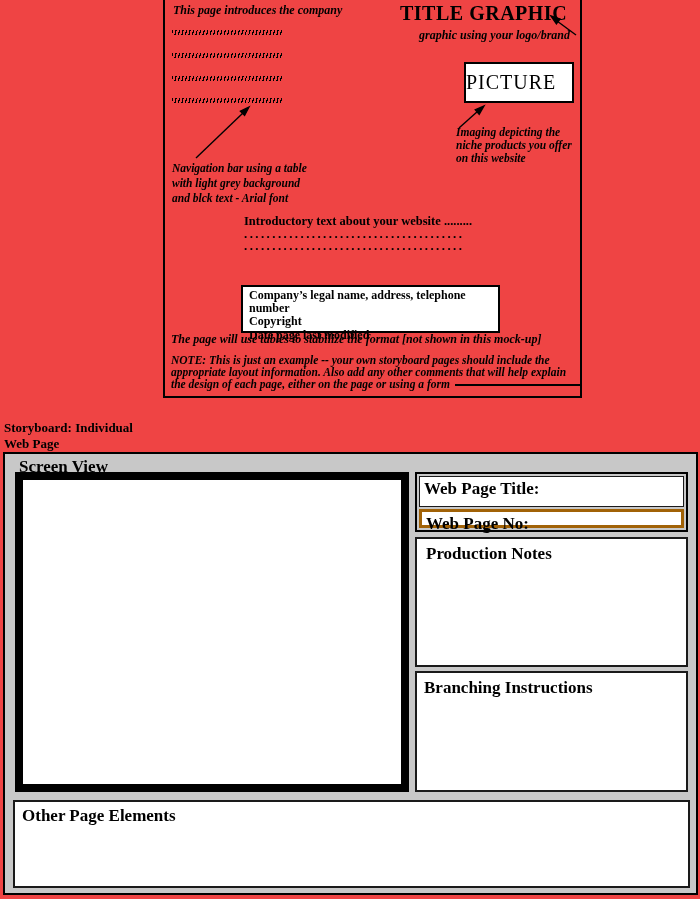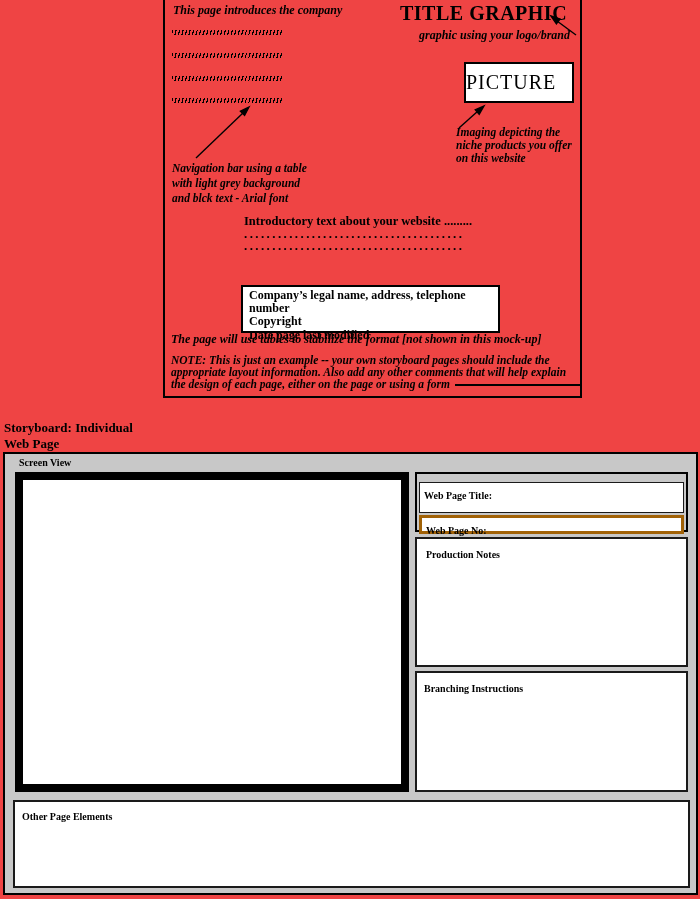--- a/index.html
+++ b/index.html
@@ -35,26 +35,26 @@
   .company-box span { display:block; }
   .tables-note { left:171px; top:332px; font-size:12px; }
   .note-text   { left:171px; top:354px; font-size:11.5px; line-height:12.2px; width:416px; }
   .note-dash   { left:455px; top:384px; width:126px; height:0; border-top:2px solid var(--ink); }
   .arrow-layer { left:0; top:0; width:700px; height:200px; pointer-events:none; }
 
   
   .sb-heading { left:4px; top:420px; font-size:13px; font-weight:bold; line-height:16px; }
   .panel { left:3px; top:452px; width:695px; height:443px; border:2px solid var(--ink);
     background:var(--panel-gray); }
-  .label { font-size:10px; font-weight:bold;text-align:right; }
+  .label { font-size:17px; font-weight:bold;text-align:right; }
   .screen-view-label { left:19px; top:457px; }
   .screen-box { left:15px; top:472px; width:394px; height:320px; border:8px solid var(--ink); background:#fff; }
   .title-frame { left:415px; top:472px; width:273px; height:60px; border:2px solid var(--ink);
     background:var(--panel-gray); padding:2px; }
-  .title-box { height:31px; background:#fff; border:1px solid #1a1a1a; padding:2px 0 0 4px;margin-top:6px; }
+  .title-box { height:31px; background:#fff; border:1px solid #1a1a1a; padding:2px 0 0 4px; }
   .no-box    { height:19px; background:#fff; border:3px solid #a16207; padding:2px 0 0 4px; margin-top:2px; }
   .production-box { left:415px; top:537px; width:273px; height:130px; border:2px solid #1a1a1a;
     background:#fff; padding:5px 0 0 9px; }
   .branching-box  { left:415px; top:671px; width:273px; height:121px; border:2px solid #1a1a1a;
     background:#fff; padding:5px 0 0 7px; }
   .other-box { left:13px; top:800px; width:677px; height:88px; border:2px solid #1a1a1a;
     background:#fff; padding:4px 0 0 7px; }
 </style>
 </head>
 <body>

